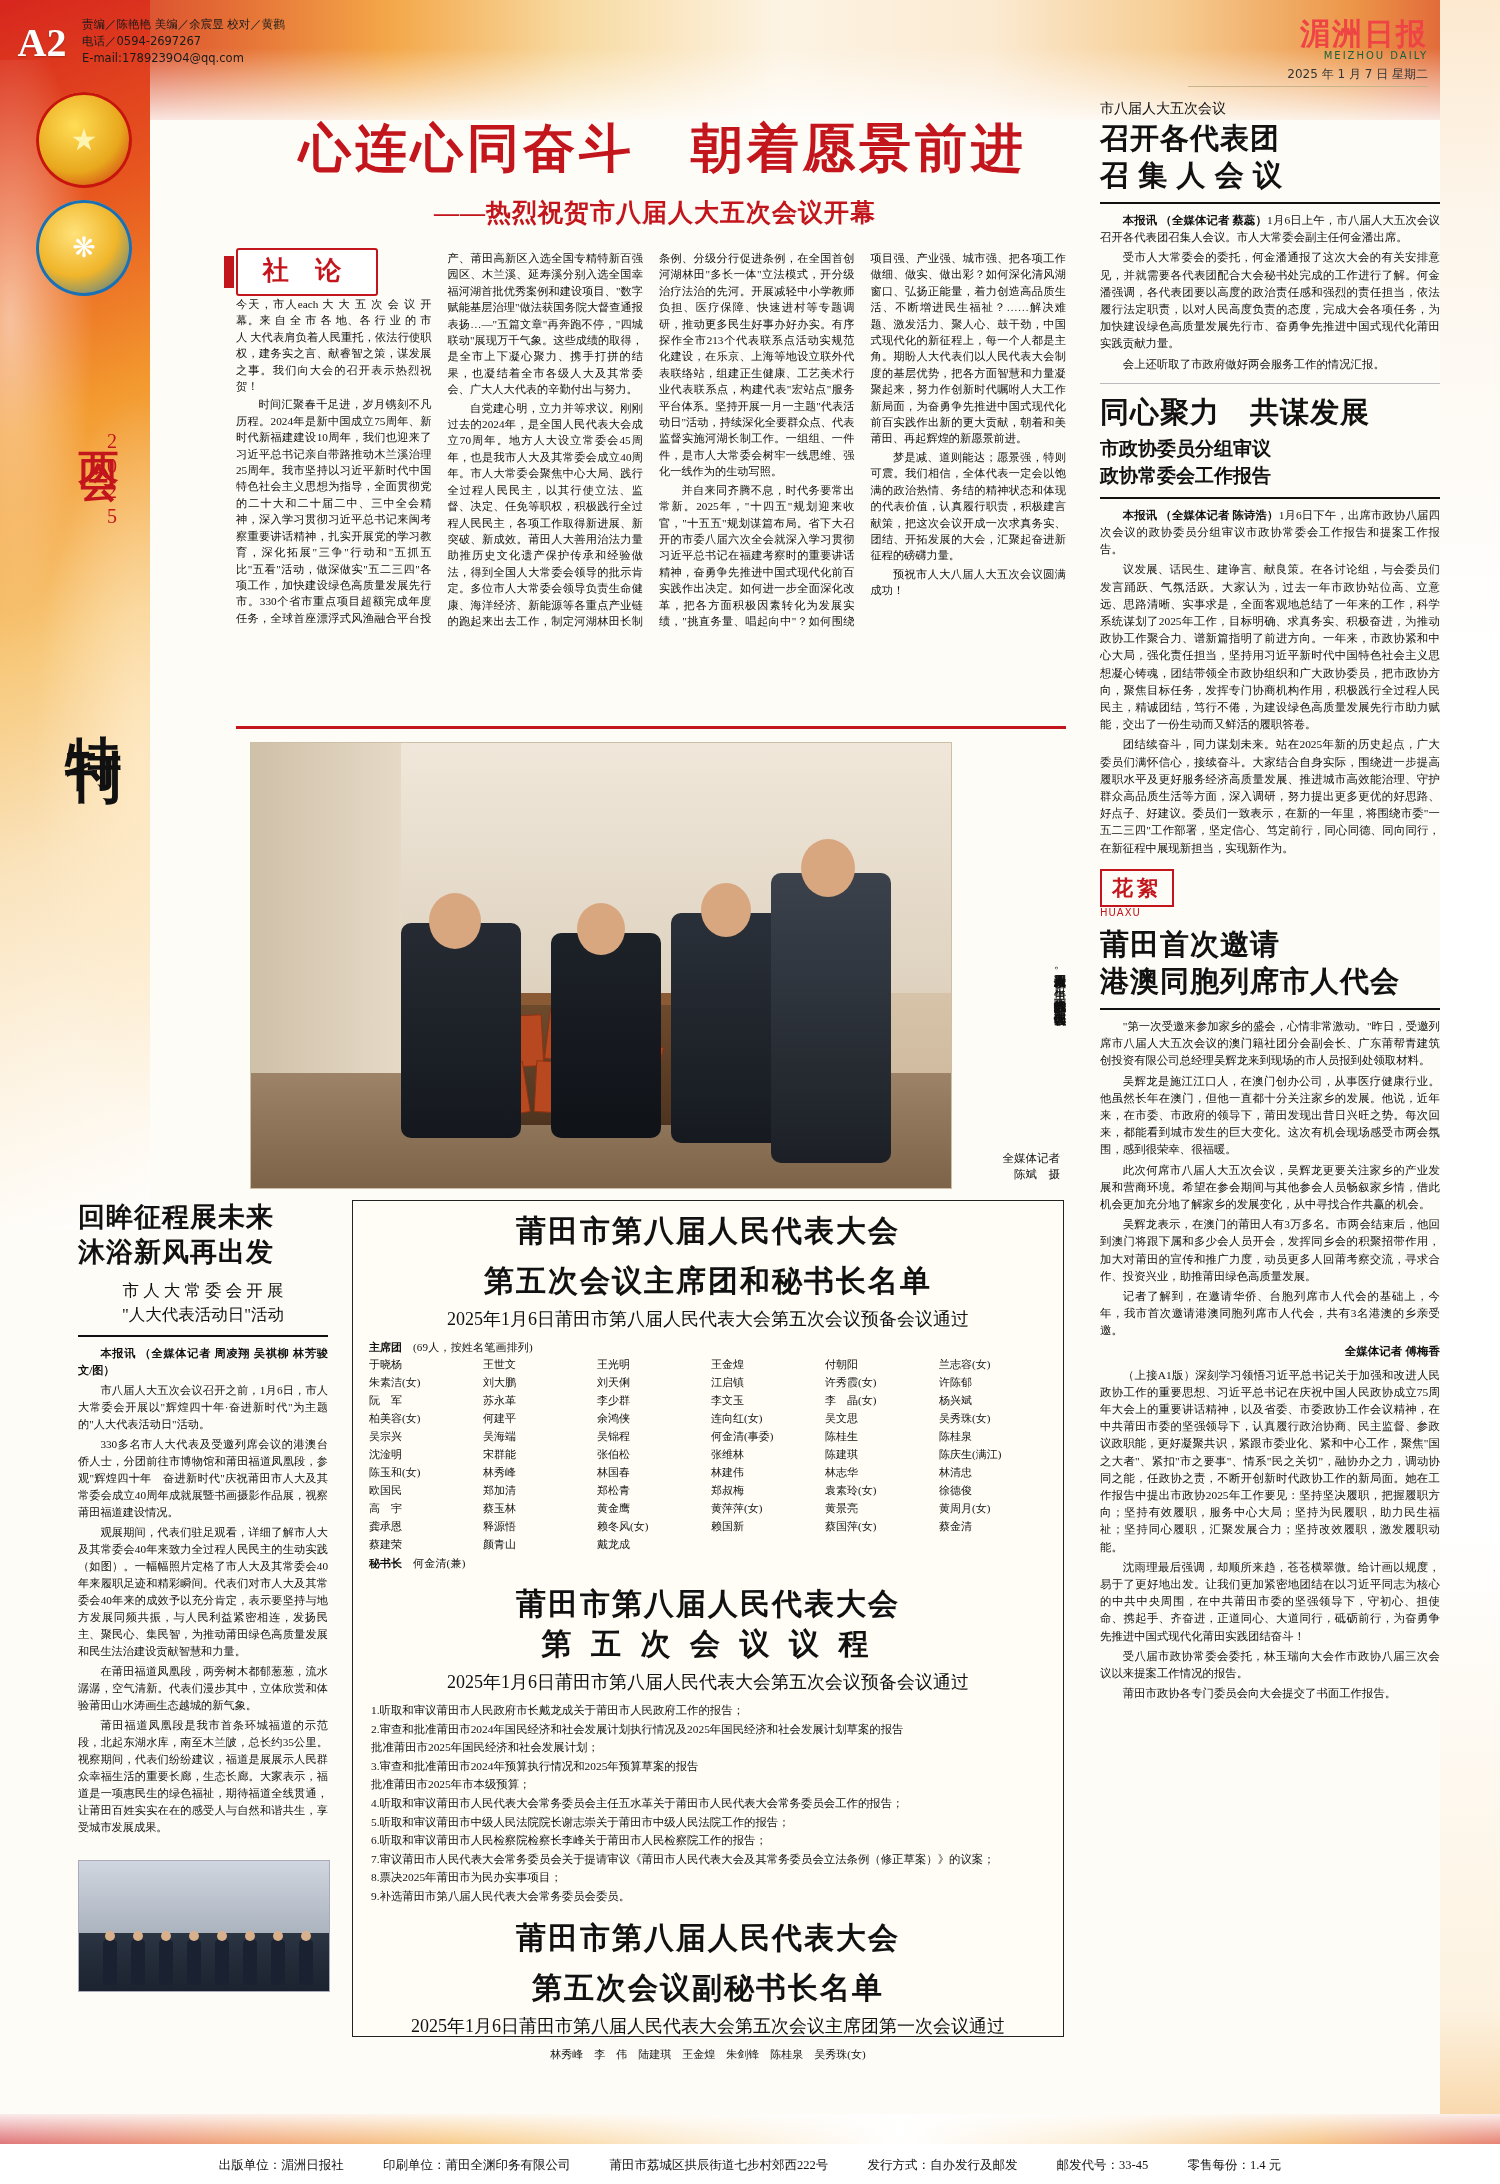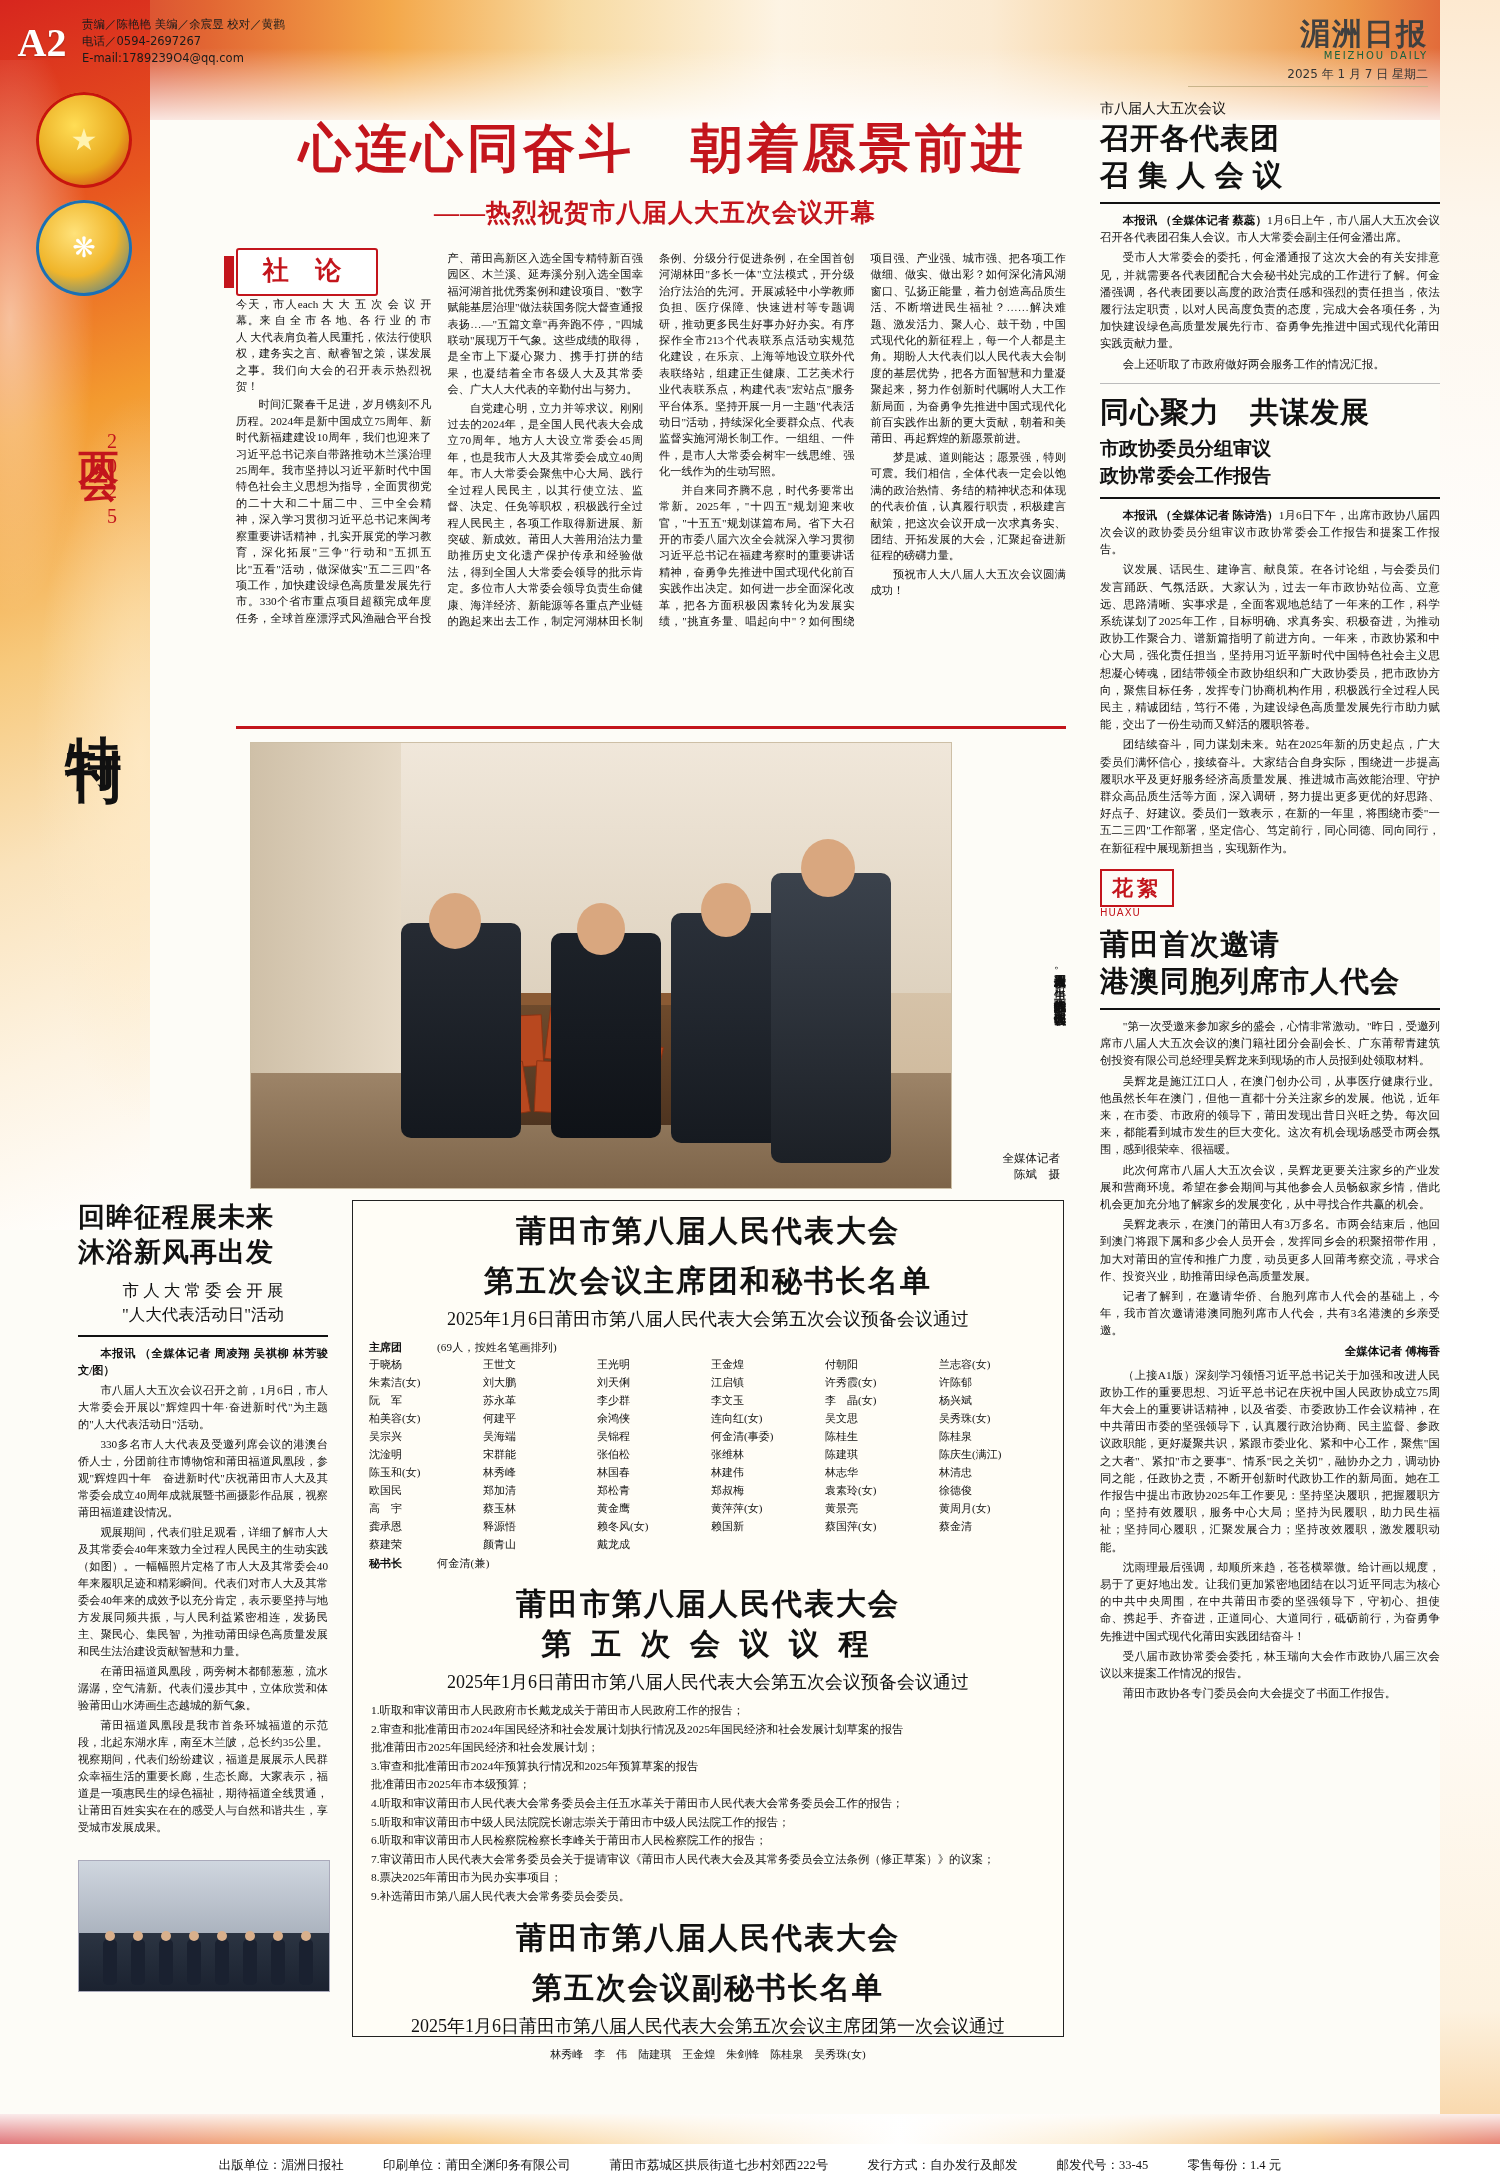--- a/index.html
+++ b/index.html
@@ -57,21 +57,21 @@
   }
   .credits{
     position:absolute;left:82px;top:16px;font-size:11.5px;line-height:17px;color:#1a1a1a;
   }
   .credits .row{white-space:nowrap;}
   .nameplate{
     position:absolute;right:72px;top:14px;width:240px;height:44px;text-align:right;
   }
   .np-logo{
     display:inline-block;font-family:"Liberation Serif",serif;font-size:30px;font-weight:bold;
-    color:#404040;letter-spacing:2px;
+    color:#ef4444;letter-spacing:2px;
   }
   .np-pinyin{
     position:absolute;right:72px;top:50px;width:240px;text-align:right;
     font-size:10px;color:#17613f;letter-spacing:2px;
   }
   .np-date{
     position:absolute;right:72px;top:66px;width:240px;text-align:right;
     font-size:12px;color:#333;
   }
   .np-rule{position:absolute;right:72px;top:86px;width:240px;height:1px;background:#c8b48a;}
@@ -236,21 +236,21 @@
     font-size:30px;line-height:40px;color:#111;letter-spacing:2px;margin-top:10px;
   }
   .cbox-title2{
     text-align:center;font-family:"Liberation Serif",serif;font-weight:bold;
     font-size:30px;line-height:40px;color:#111;letter-spacing:6px;
   }
   .cbox-note{
     text-align:center;font-size:18px;color:#111;margin:6px 0 8px 0;font-family:"Liberation Serif",serif;
   }
   .cbox-body{padding:0 16px;font-size:11px;line-height:17px;font-family:"Liberation Serif",serif;}
-  .names-line{display:flex;white-space:nowrap;gap:24px;}
+  .names-line{display:flex;white-space:nowrap;}
   .names-label{font-weight:bold;width:44px;flex:0 0 44px;}
   .names-text{flex:1;letter-spacing:.2px;}
   .names-grid{
     display:grid;grid-template-columns:repeat(6,1fr);gap:1px 6px;font-size:11px;line-height:17px;
   }
   .agenda-list{padding:0 18px;font-size:11.4px;line-height:17.6px;font-family:"Liberation Serif",serif;}
   .agenda-list div{margin-bottom:1px;text-indent:0;}
 
   
   .footer{

